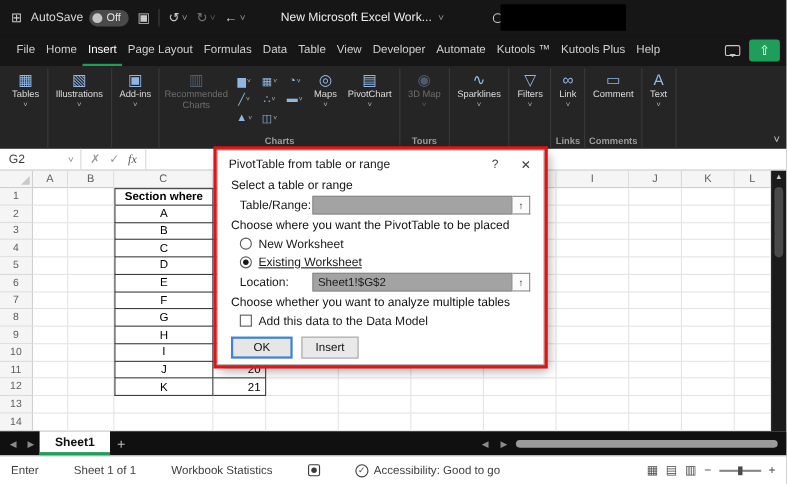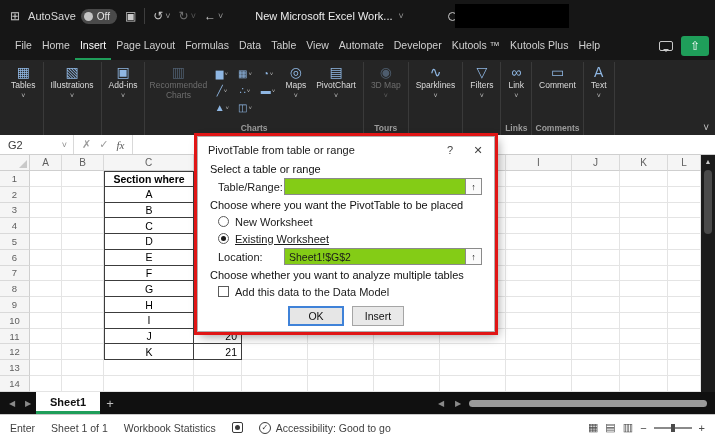--- a/index.html
+++ b/index.html
@@ -85,21 +85,21 @@
   
   .tabbar { height:22px; background:#101010; display:flex; align-items:stretch; color:#9a9a9a; font-size:11px; padding-left:4px; }
   .tab-nav { width:16px; display:flex; align-items:center; justify-content:center; font-size:8px; color:#8a8a8a; }
   .sheet-tab { background:#fff; color:#111; display:flex; align-items:center; padding:0 14px; font-weight:bold; border-bottom:3px solid #1f9e5a; }
   .add-tab { width:20px; display:flex; align-items:center; justify-content:center; color:#bdbdbd; font-size:13px; }
   .h-scroll { margin-left:auto; display:flex; align-items:center; gap:5px; padding-right:8px; }
   .h-scroll .tab-nav { width:12px; }
   .hthumb { width:238px; height:7px; border-radius:4px; background:#9a9a9a; }
 
   
-  .statusbar { height:26px; background:#fff; border-top:1px solid #c9c9c9; display:flex; align-items:center; font-size:10.5px; color:#3f3f3f; padding:0 10px; gap:16px; }
+  .statusbar { height:26px; background:#fff; border-top:1px solid #c9c9c9; display:flex; align-items:center; font-size:10.5px; color:#3f3f3f; padding:0 10px; gap:32px; }
   .rec { width:11px; height:11px; border:1.3px solid #3a3a3a; border-radius:2px; position:relative; }
   .rec::after { content:""; position:absolute; left:50%; top:50%; width:5px; height:5px; margin:-2.5px 0 0 -2.5px; border-radius:50%; background:#3a3a3a; }
   .acc-wrap { display:flex; align-items:center; gap:5px; }
   .acc-icon { width:12px; height:12px; border:1.2px solid #3a3a3a; border-radius:50%; display:flex; align-items:center; justify-content:center; font-size:8px; color:#3a3a3a; }
   .sb-right { margin-left:auto; display:flex; align-items:center; gap:7px; color:#4a4a4a; font-size:11px; }
   .ztrack { width:38px; height:2px; background:#8a8a8a; position:relative; }
   .zthumb { position:absolute; left:17px; top:-3px; width:4px; height:8px; background:#4a4a4a; }
 
   
   .dialog {
@@ -108,28 +108,28 @@
     box-shadow:3px 4px 10px rgba(0,0,0,.4); z-index:20; font-size:11px; color:#1a1a1a;
     overflow:hidden;
   }
   .dlg-titlebar { height:22px; display:flex; align-items:center; padding:4px 2px 0 10px; }
   .dlg-title { flex:1; }
   .dlg-help, .dlg-close { width:28px; height:20px; display:flex; align-items:center; justify-content:center; color:#444; font-size:11px; }
   .dlg-body { padding:0 12px 8px 12px; }
   .dlg-section { margin:4px 0 3px 0; color:#111; }
   .dlg-fieldrow { display:flex; align-items:center; margin:2px 0 3px 8px; }
   .dlg-label { width:66px; }
-  .dlg-input { flex:1; height:17px; border:1px solid #8a8a8a; display:flex; align-items:center; padding:0 4px; font-size:10.5px; background:#84cc16; }
+  .dlg-input { flex:1; height:17px; border:1px solid #8a8a8a; display:flex; align-items:center; padding:0 4px; font-size:10.5px; background:#a3a3a3; }
   .range-btn { width:16px; height:17px; border:1px solid #8a8a8a; border-left:none; display:flex; align-items:center; justify-content:center; font-size:9px; background:#fbfbfb; color:#222; font-weight:bold; }
   .dlg-radio-row { display:flex; align-items:center; gap:6px; margin:2px 0 2px 8px; height:15px; }
   .radio { width:11px; height:11px; border:1px solid #5a5a5a; border-radius:50%; background:#fff; position:relative; }
   .radio.checked::after { content:""; position:absolute; left:2px; top:2px; width:5px; height:5px; border-radius:50%; background:#1a1a1a; }
   .checkbox { width:11px; height:11px; border:1px solid #5a5a5a; background:#fff; }
   [data-name="option-existing-worksheet-label"] { text-decoration:underline; }
-  .dlg-buttons { display:flex; justify-content:center; gap:8px; margin-top:7px; }
+  .dlg-buttons { display:flex; justify-content:flex-start; gap:8px; margin-top:7px; }
   .btn { min-width:52px; height:20px; display:flex; align-items:center; justify-content:center; background:#e9e9e9; border:1px solid #a5a5a5; font-size:10.5px; color:#111; }
   .btn.primary { border:2px solid #3f82d8; background:#e6e6e6; min-width:56px; }
 </style>
 </head>
 <body>
 
 <div class="app" data-name="excel-window">
 
   <div class="titlebar" data-name="titlebar">
     <span class="tb-icon" data-name="app-launcher-icon">⊞</span>
@@ -156,22 +156,22 @@
   <div class="menubar" data-name="menubar">
     <div id="menubar-items" data-name="menubar-items">
         <div class="menu-item" data-name="menu-tab-file">File</div>
         <div class="menu-item" data-name="menu-tab-home">Home</div>
         <div class="menu-item active" data-name="menu-tab-insert">Insert</div>
         <div class="menu-item" data-name="menu-tab-page-layout">Page Layout</div>
         <div class="menu-item" data-name="menu-tab-formulas">Formulas</div>
         <div class="menu-item" data-name="menu-tab-data">Data</div>
         <div class="menu-item" data-name="menu-tab-review">Table</div>
         <div class="menu-item" data-name="menu-tab-view">View</div>
+        <div class="menu-item" data-name="menu-tab-developer">Developer</div>
         <div class="menu-item" data-name="menu-tab-automate">Automate</div>
-        <div class="menu-item" data-name="menu-tab-developer">Developer</div>
         <div class="menu-item" data-name="menu-tab-kutools">Kutools ™</div>
         <div class="menu-item" data-name="menu-tab-kutools-plus">Kutools Plus</div>
         <div class="menu-item" data-name="menu-tab-help">Help</div>
       </div>
     <div class="mb-right" data-name="menubar-right">
       <span class="bubble" data-name="comments-icon"></span>
       <span class="share-btn" data-name="share-button">⇧</span>
     </div>
   </div>
 

